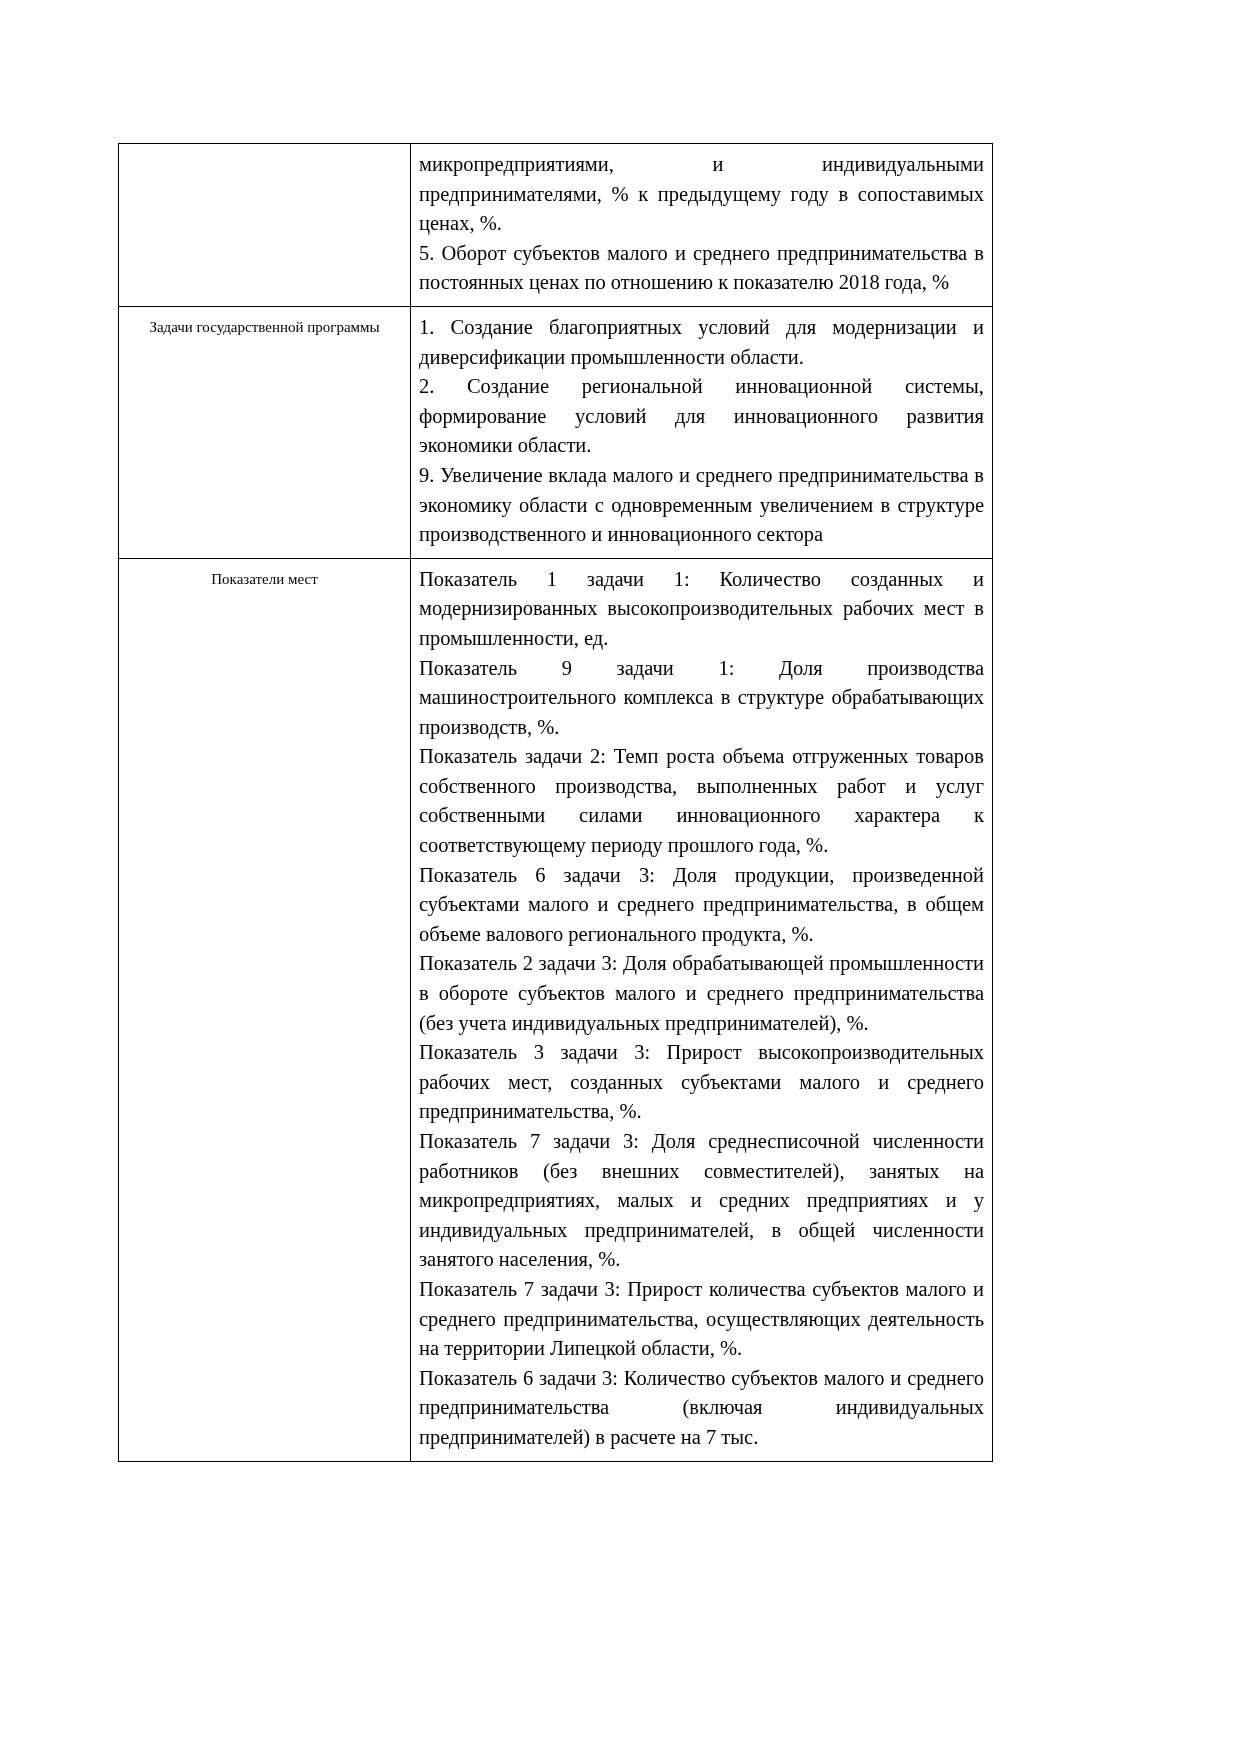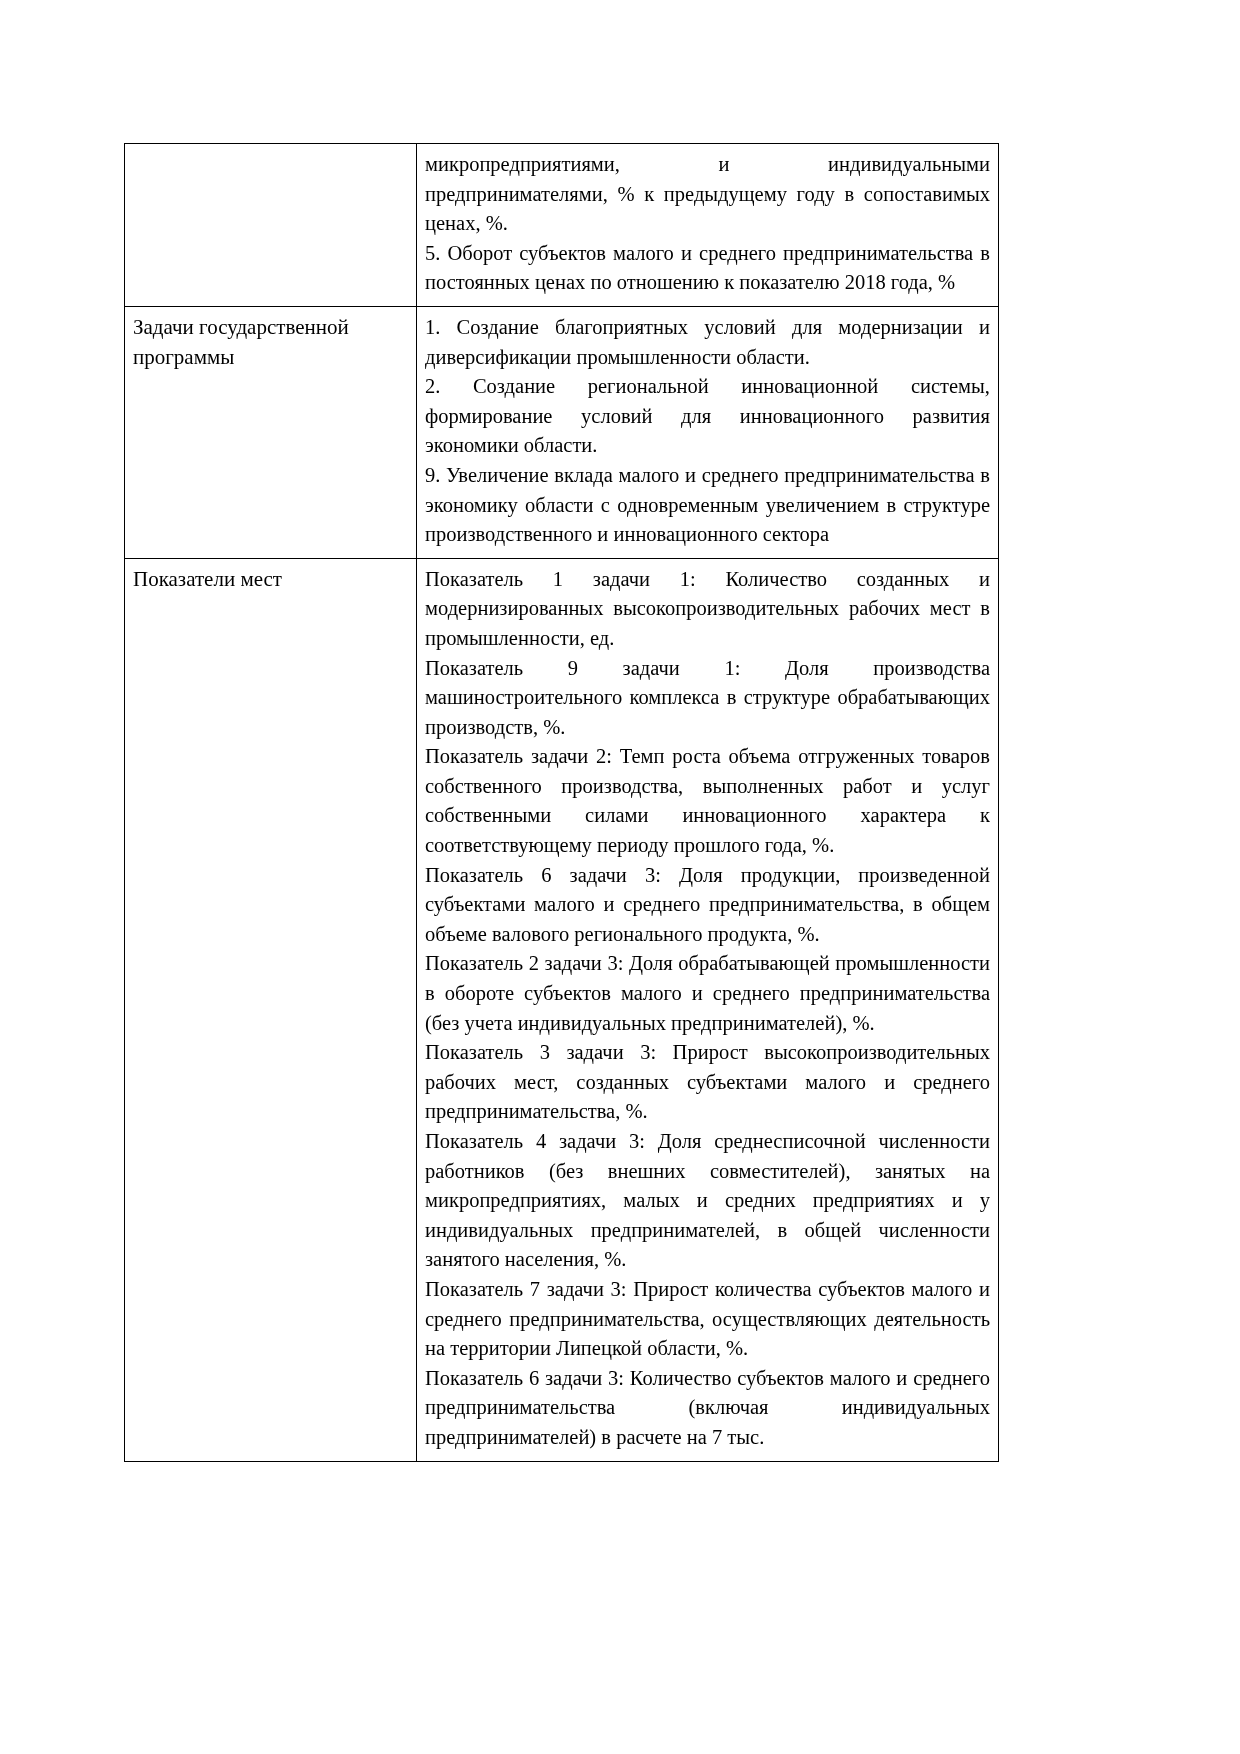--- a/index.html
+++ b/index.html
@@ -18,21 +18,21 @@
   .page {
     position: absolute;
     left: 0;
     top: 0;
     width: 1240px;
     height: 1754px;
     background: #ffffff;
   }
   .doc-table {
     position: absolute;
-    left: 124px;
+    left: 118px;
     top: 143px;
     width: 840px;
     border-collapse: collapse;
     table-layout: fixed;
   }
   .doc-table td {
     border: 1.6px solid #000000;
     vertical-align: top;
     padding: 6px 8px 8px 8px;
   }
@@ -46,23 +46,23 @@
     font-size: 20.5px;
     line-height: 29.6px;
     margin: 0;
   }
   .just {
     text-align: justify;
     text-align-last: left;
     hyphens: none;
   }
   .label-text {
-    font-size: 21px;
+    font-size: 15px;
     line-height: 29.6px;
-    text-align: left;
+    text-align: center;
     margin: 0;
   }
   .para {
     margin: 0;
     padding: 0;
   }
   .empty-label {
     min-height: 10px;
   }
 </style>
@@ -99,21 +99,21 @@
         <td class="col-label">
           <p class="label-text para">Показатели мест</p>
         </td>
         <td class="col-value">
           <p class="cell-text para just">Показатель 1 задачи 1: Количество созданных и модернизированных высокопроизводительных рабочих мест в промышленности, ед.</p>
           <p class="cell-text para just">Показатель 9 задачи 1: Доля производства машиностроительного комплекса в структуре обрабатывающих производств, %.</p>
           <p class="cell-text para just">Показатель задачи 2: Темп роста объема отгруженных товаров собственного производства, выполненных работ и услуг собственными силами инновационного характера к соответствующему периоду прошлого года, %.</p>
           <p class="cell-text para just">Показатель 6 задачи 3: Доля продукции, произведенной субъектами малого и среднего предпринимательства, в общем объеме валового регионального продукта, %.</p>
           <p class="cell-text para just">Показатель 2 задачи 3: Доля обрабатывающей промышленности в обороте субъектов малого и среднего предпринимательства (без учета индивидуальных предпринимателей), %.</p>
           <p class="cell-text para just">Показатель 3 задачи 3: Прирост высокопроизводительных рабочих мест, созданных субъектами малого и среднего предпринимательства, %.</p>
-          <p class="cell-text para just">Показатель 4 задачи 3: Доля среднесписочной численности работников (без внешних совместителей), занятых на микропредприятиях, малых и средних предприятиях и у индивидуальных предпринимателей, в общей численности занятого населения, %.</p>
+          <p class="cell-text para just">Показатель 7 задачи 3: Доля среднесписочной численности работников (без внешних совместителей), занятых на микропредприятиях, малых и средних предприятиях и у индивидуальных предпринимателей, в общей численности занятого населения, %.</p>
           <p class="cell-text para just">Показатель 7 задачи 3: Прирост количества субъектов малого и среднего предпринимательства, осуществляющих деятельность на территории Липецкой области, %.</p>
           <p class="cell-text para just">Показатель 6 задачи 3: Количество субъектов малого и среднего предпринимательства (включая индивидуальных предпринимателей) в расчете на 7 тыс.</p>
         </td>
       </tr>
 
     </tbody>
   </table>
 
 </div>
 

